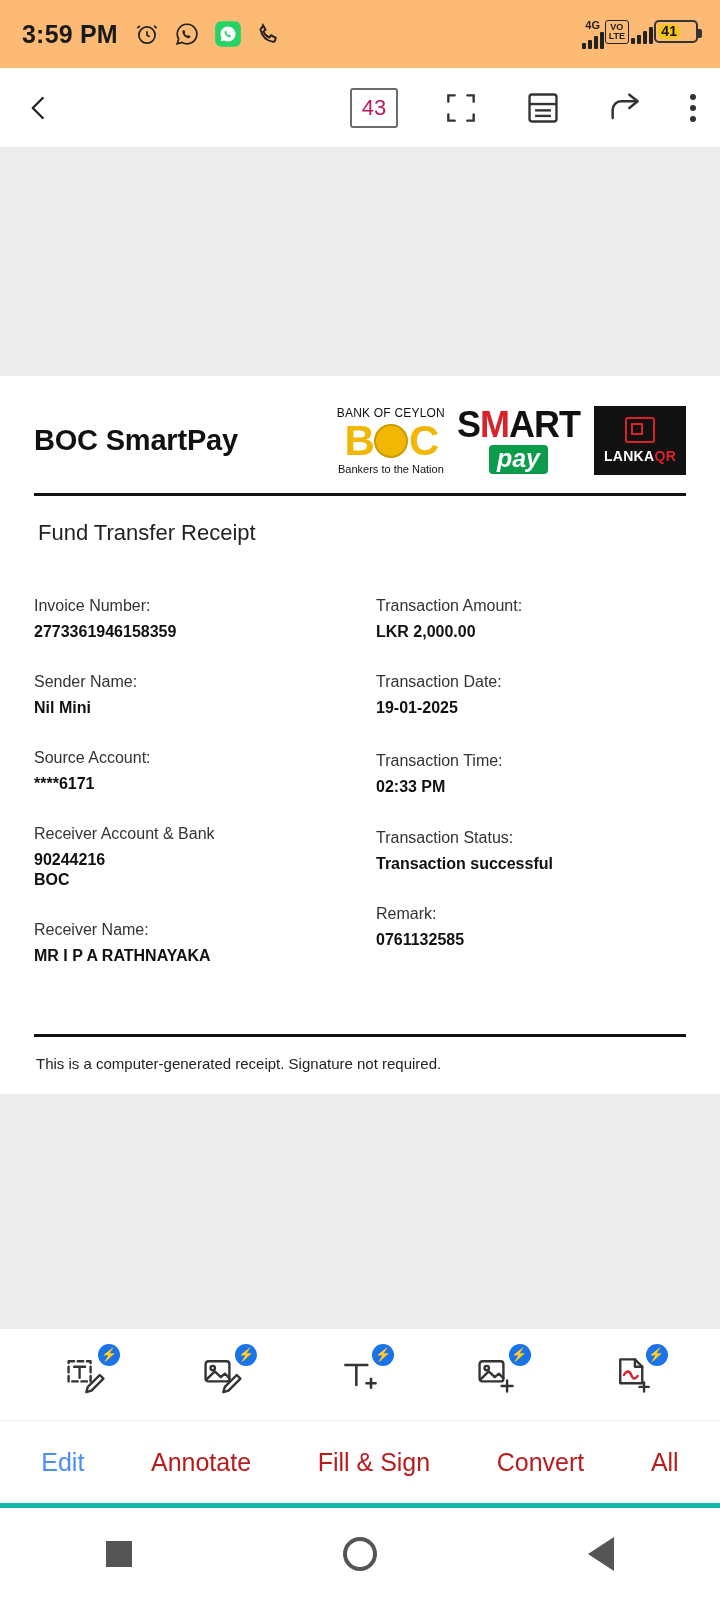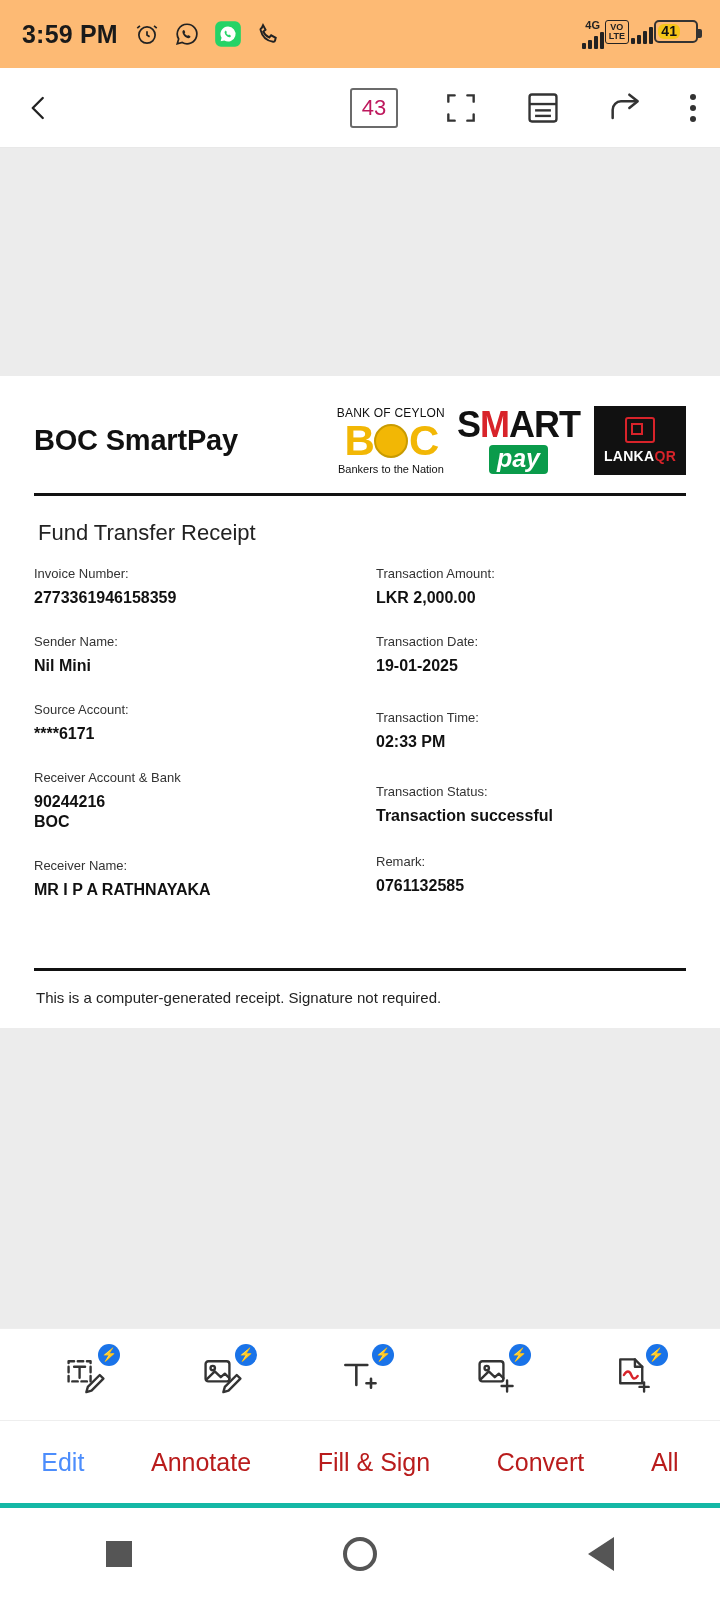--- a/index.html
+++ b/index.html
@@ -257,23 +257,24 @@
     margin: 0 0 20px 4px;
   }
   .fields {
     display: flex;
     gap: 0;
   }
   .col { width: 50%; padding-right: 10px; }
   .col.right { padding-left: 16px; }
   .field { margin-bottom: 26px; }
   .field .lab {
-    font-size: 13px;
+    font-size: 16px;
     color: #333;
     margin-bottom: 7px;
+    margin-top: 31px;
   }
   .field .val {
     font-size: 16px;
     font-weight: bold;
     color: #111;
     line-height: 1.25;
   }
   .bottom-rule { height: 3px; background: #111; margin: 42px 0 18px 0; }
   .footnote {
     font-size: 15px;

